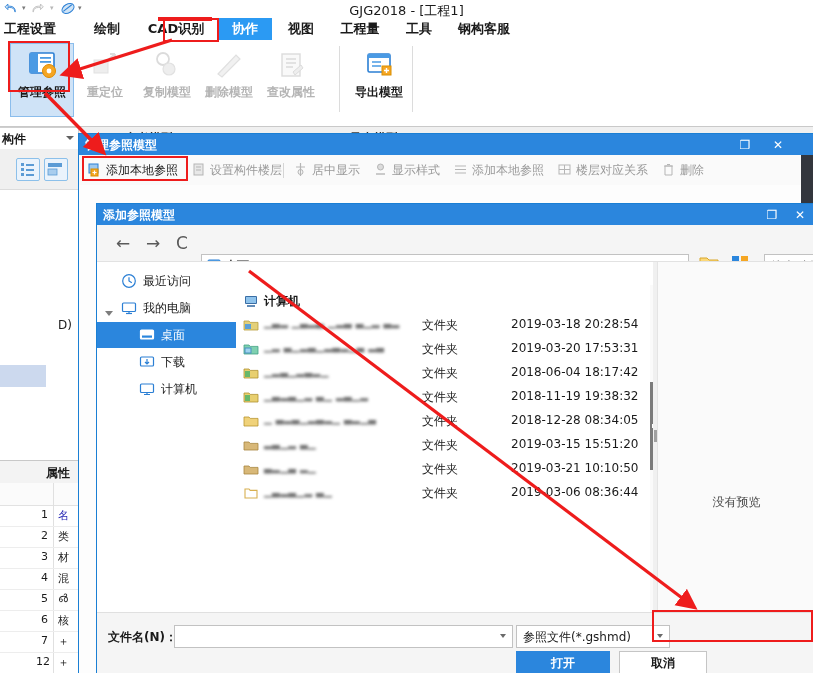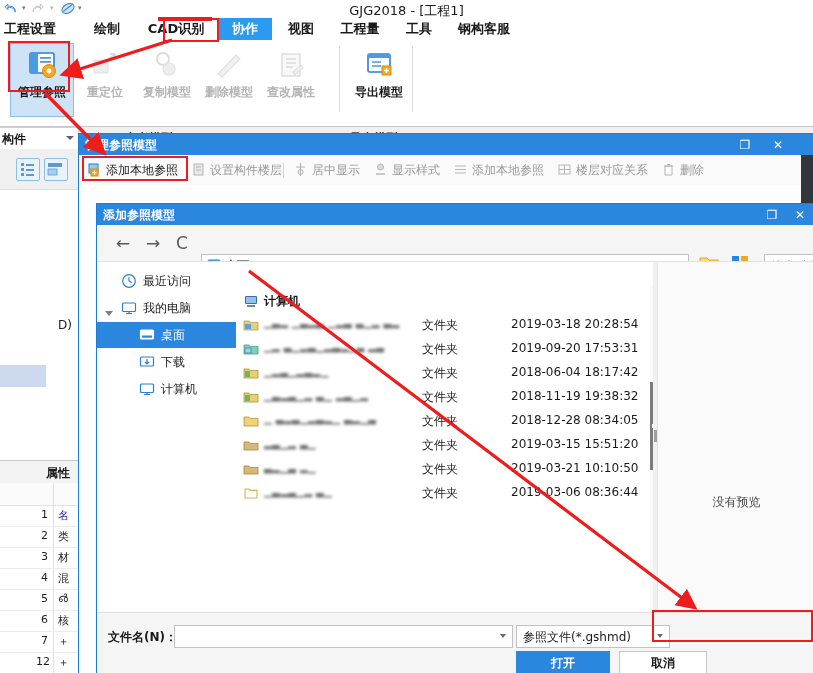--- a/index.html
+++ b/index.html
@@ -557,21 +557,21 @@
           <span class="fic">
             <svg viewBox="0 0 16 16" width="16" height="16">
                 <path d="M1 4h5l1.2 1.4H15V13H1z" fill="#7fd0b0" stroke="#43a285" stroke-width="0.8"></path>
                 <rect x="2" y="7" width="6" height="5" fill="#9fd4ee" stroke="#4a90c0"></rect>
               </svg>
           </span>
           <span class="fname blurname">
               <span style="left:0;top:0;">▁▂ ▃▁▂▃▁▂▃▂▁▃ ▂▃</span>
             </span>
           <span class="ftype">文件夹</span>
-          <span class="fdate">2019-09-20 17:53:31</span>
+          <span class="fdate">2019-03-20 17:53:31</span>
         </div>
 
         <div class="frow" style="top:100px;">
           <span class="fic">
             <svg viewBox="0 0 16 16" width="16" height="16">
                 <path d="M1 4h5l1.2 1.4H15V13H1z" fill="#e8cf6f" stroke="#b09230" stroke-width="0.8"></path>
                 <rect x="2" y="6" width="5" height="6" fill="#68b86a"></rect>
               </svg>
           </span>
           <span class="fname blurname">

